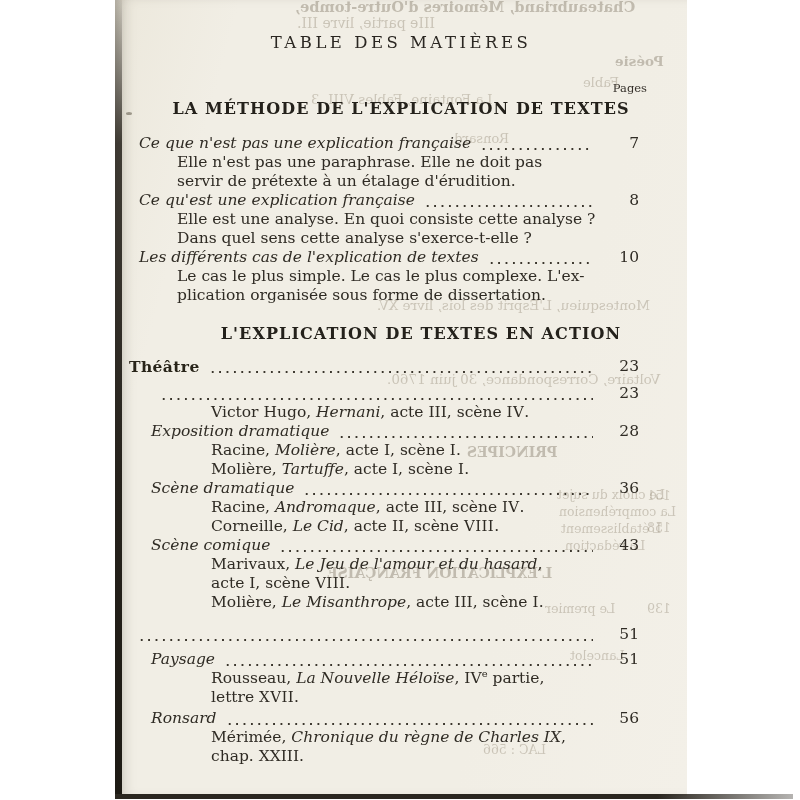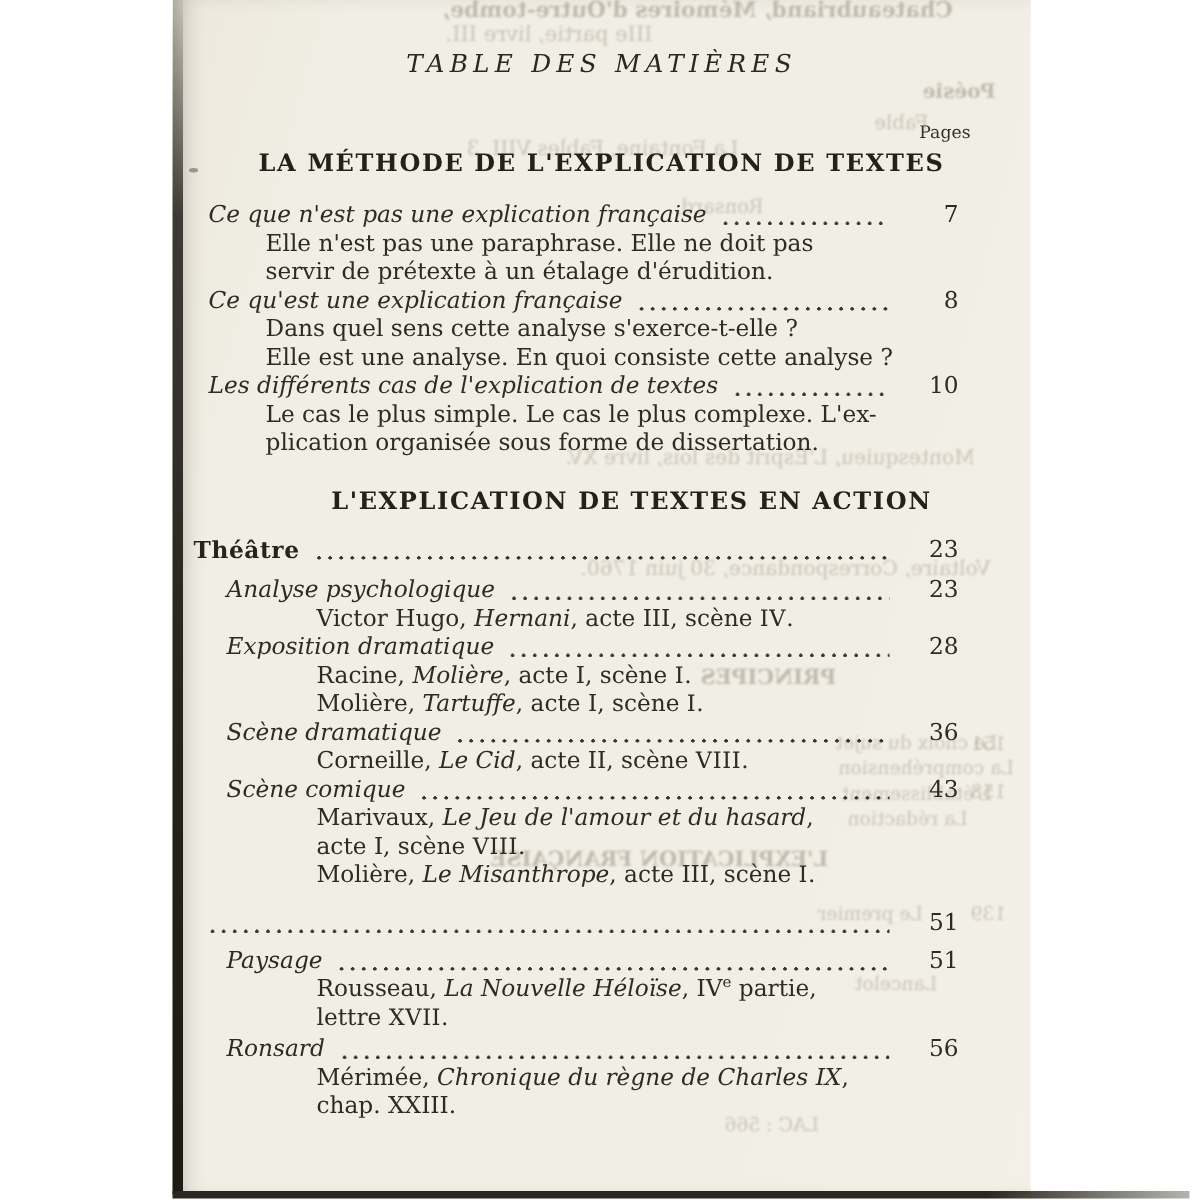--- a/index.html
+++ b/index.html
@@ -25,21 +25,21 @@
     position:absolute;left:115px;top:794px;width:678px;height:5px;
     background:linear-gradient(to right,#2b2720 0%,#2b2720 80%,rgba(43,39,32,.35) 100%);
   }
   .speck{
     position:absolute;left:11px;top:112px;width:6px;height:3px;
     background:rgba(95,88,72,.55);border-radius:50%;filter:blur(.4px);
   }
   
   .title{
     position:absolute;top:33px;left:0;right:0;text-align:center;
-    font-size:16.5px;letter-spacing:3.5px;color:#2b2722;white-space:nowrap;font-style:italic;
+    font-size:16.5px;letter-spacing:3.5px;color:#2b2722;white-space:nowrap;
   }
   .pages-label{
     position:absolute;top:81px;right:40px;font-size:11.5px;color:#35302a;
   }
   .rows{position:absolute;top:100px;left:0;right:0;}
   .hd{
     text-align:center;font-weight:700;font-size:16px;letter-spacing:1.1px;
     color:#24211b;line-height:18px;margin-bottom:16px;white-space:nowrap;
   }
   .hd.mid{margin-top:20px;margin-bottom:14px;padding-left:40px;}
@@ -129,44 +129,43 @@
       </div>
       <div class="row i-desc">
         <span class="lbl"><span>servir de prétexte à un étalage d'érudition.</span></span>
       </div>
       <div class="row i-main s-italic">
         <span class="lbl"><span>Ce qu'est une explication française</span></span>
         <span class="leader"></span>
         <span class="pg">8</span>
       </div>
       <div class="row i-desc">
+        <span class="lbl"><span>Elle est une analyse. En quoi consiste cette analyse ?</span></span>
+      </div>
+      <div class="row i-desc">
         <span class="lbl"><span>Dans quel sens cette analyse s'exerce-t-elle ?</span></span>
-      </div>
-      <div class="row i-desc">
-        <span class="lbl"><span>Elle est une analyse. En quoi consiste cette analyse ?</span></span>
       </div>
       <div class="row i-main s-italic">
         <span class="lbl"><span>Les différents cas de l'explication de textes</span></span>
         <span class="leader"></span>
         <span class="pg">10</span>
       </div>
       <div class="row i-desc">
         <span class="lbl"><span>Le cas le plus simple. Le cas le plus complexe. L'ex-</span></span>
       </div>
       <div class="row i-desc">
         <span class="lbl"><span>plication organisée sous forme de dissertation.</span></span>
       </div>
       <div class="hd mid">L'EXPLICATION DE TEXTES EN ACTION</div>
       <div class="row i-top s-bold">
         <span class="lbl"><span>Théâtre</span></span>
         <span class="leader"></span>
         <span class="pg">23</span>
       </div>
       <div class="row i-sub s-italic gap-8">
-        <span class="lbl"><span>Analyse psychologique</span></span>
         <span class="leader"></span>
         <span class="pg">23</span>
       </div>
       <div class="row i-auth">
         <span class="lbl"><span>Victor Hugo, </span><span class="it">Hernani</span><span>, acte III, scène </span><span class="sc">IV</span><span>.</span></span>
       </div>
       <div class="row i-sub s-italic">
         <span class="lbl"><span>Exposition dramatique</span></span>
         <span class="leader"></span>
         <span class="pg">28</span>
@@ -174,20 +173,23 @@
       <div class="row i-auth">
         <span class="lbl"><span>Racine, </span><span class="it">Molière</span><span>, acte I, scène </span><span class="sc">I</span><span>.</span></span>
       </div>
       <div class="row i-auth">
         <span class="lbl"><span>Molière, </span><span class="it">Tartuffe</span><span>, acte I, scène </span><span class="sc">I</span><span>.</span></span>
       </div>
       <div class="row i-sub s-italic">
         <span class="lbl"><span>Scène dramatique</span></span>
         <span class="leader"></span>
         <span class="pg">36</span>
+      </div>
+      <div class="row i-auth">
+        <span class="lbl"><span>Racine, </span><span class="it">Andromaque</span><span>, acte III, scène </span><span class="sc">IV</span><span>.</span></span>
       </div>
       <div class="row i-auth">
         <span class="lbl"><span>Corneille, </span><span class="it">Le Cid</span><span>, acte II, scène </span><span class="sc">VIII</span><span>.</span></span>
       </div>
       <div class="row i-sub s-italic">
         <span class="lbl"><span>Scène comique</span></span>
         <span class="leader"></span>
         <span class="pg">43</span>
       </div>
       <div class="row i-auth">

